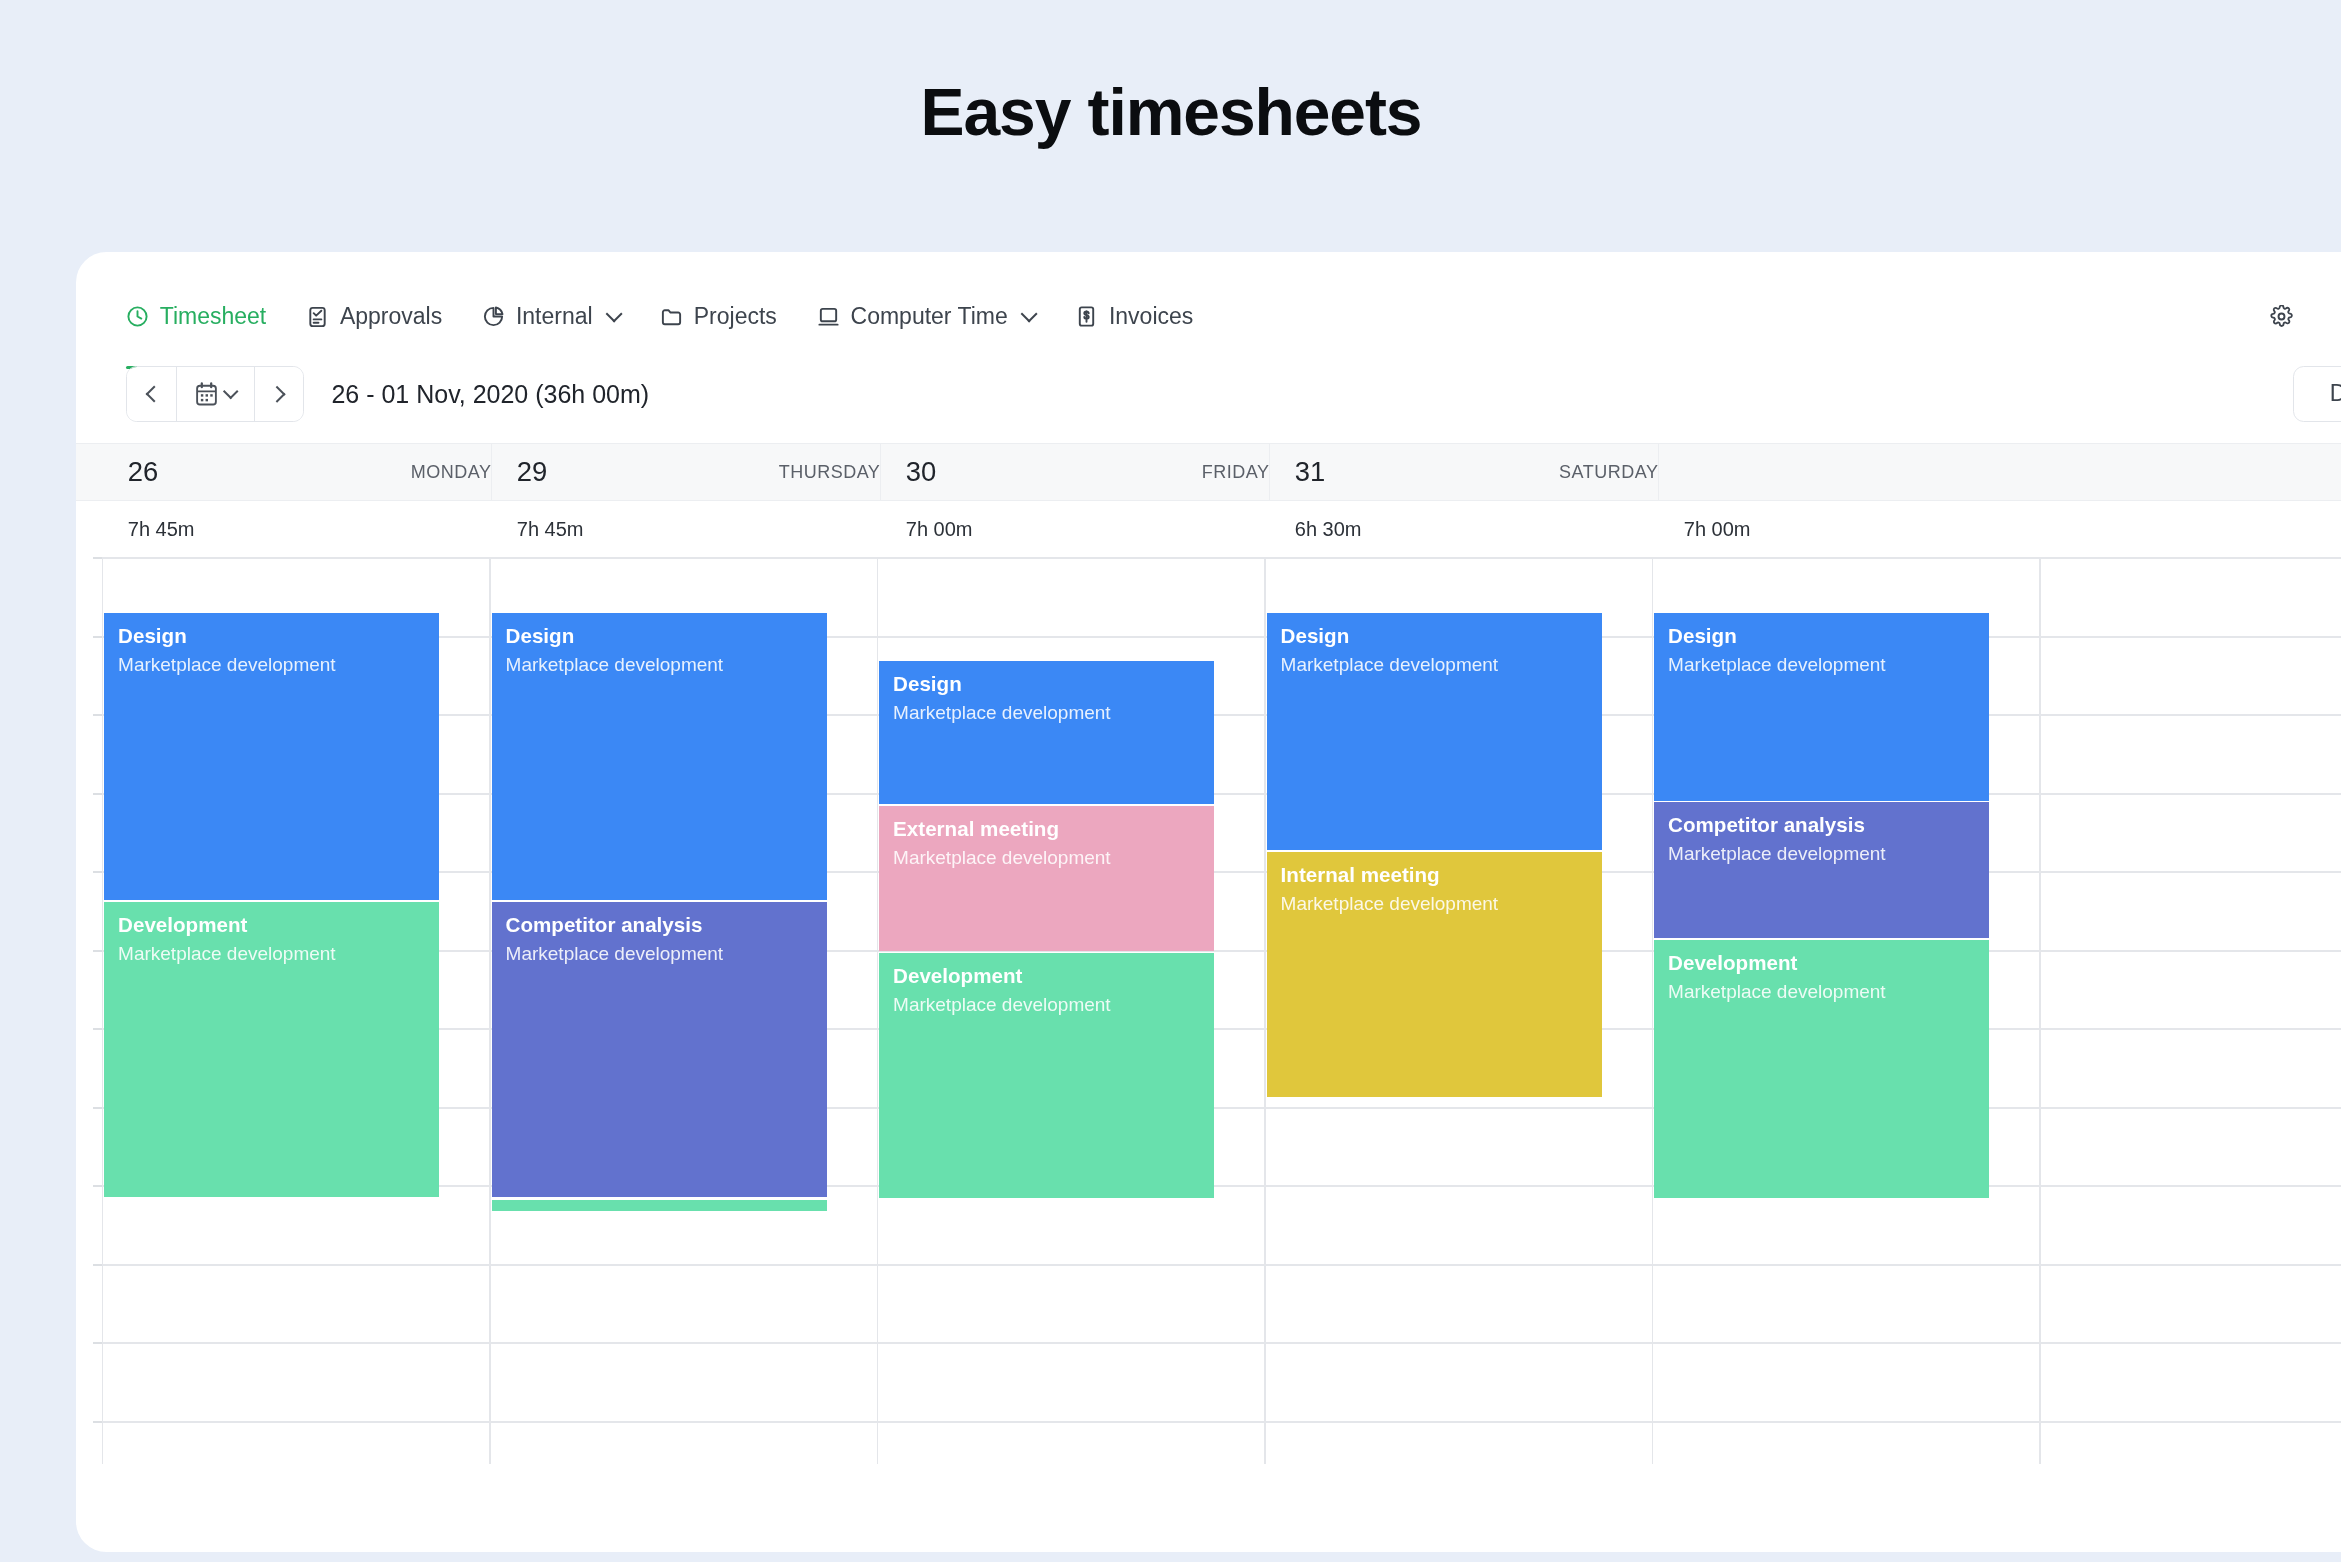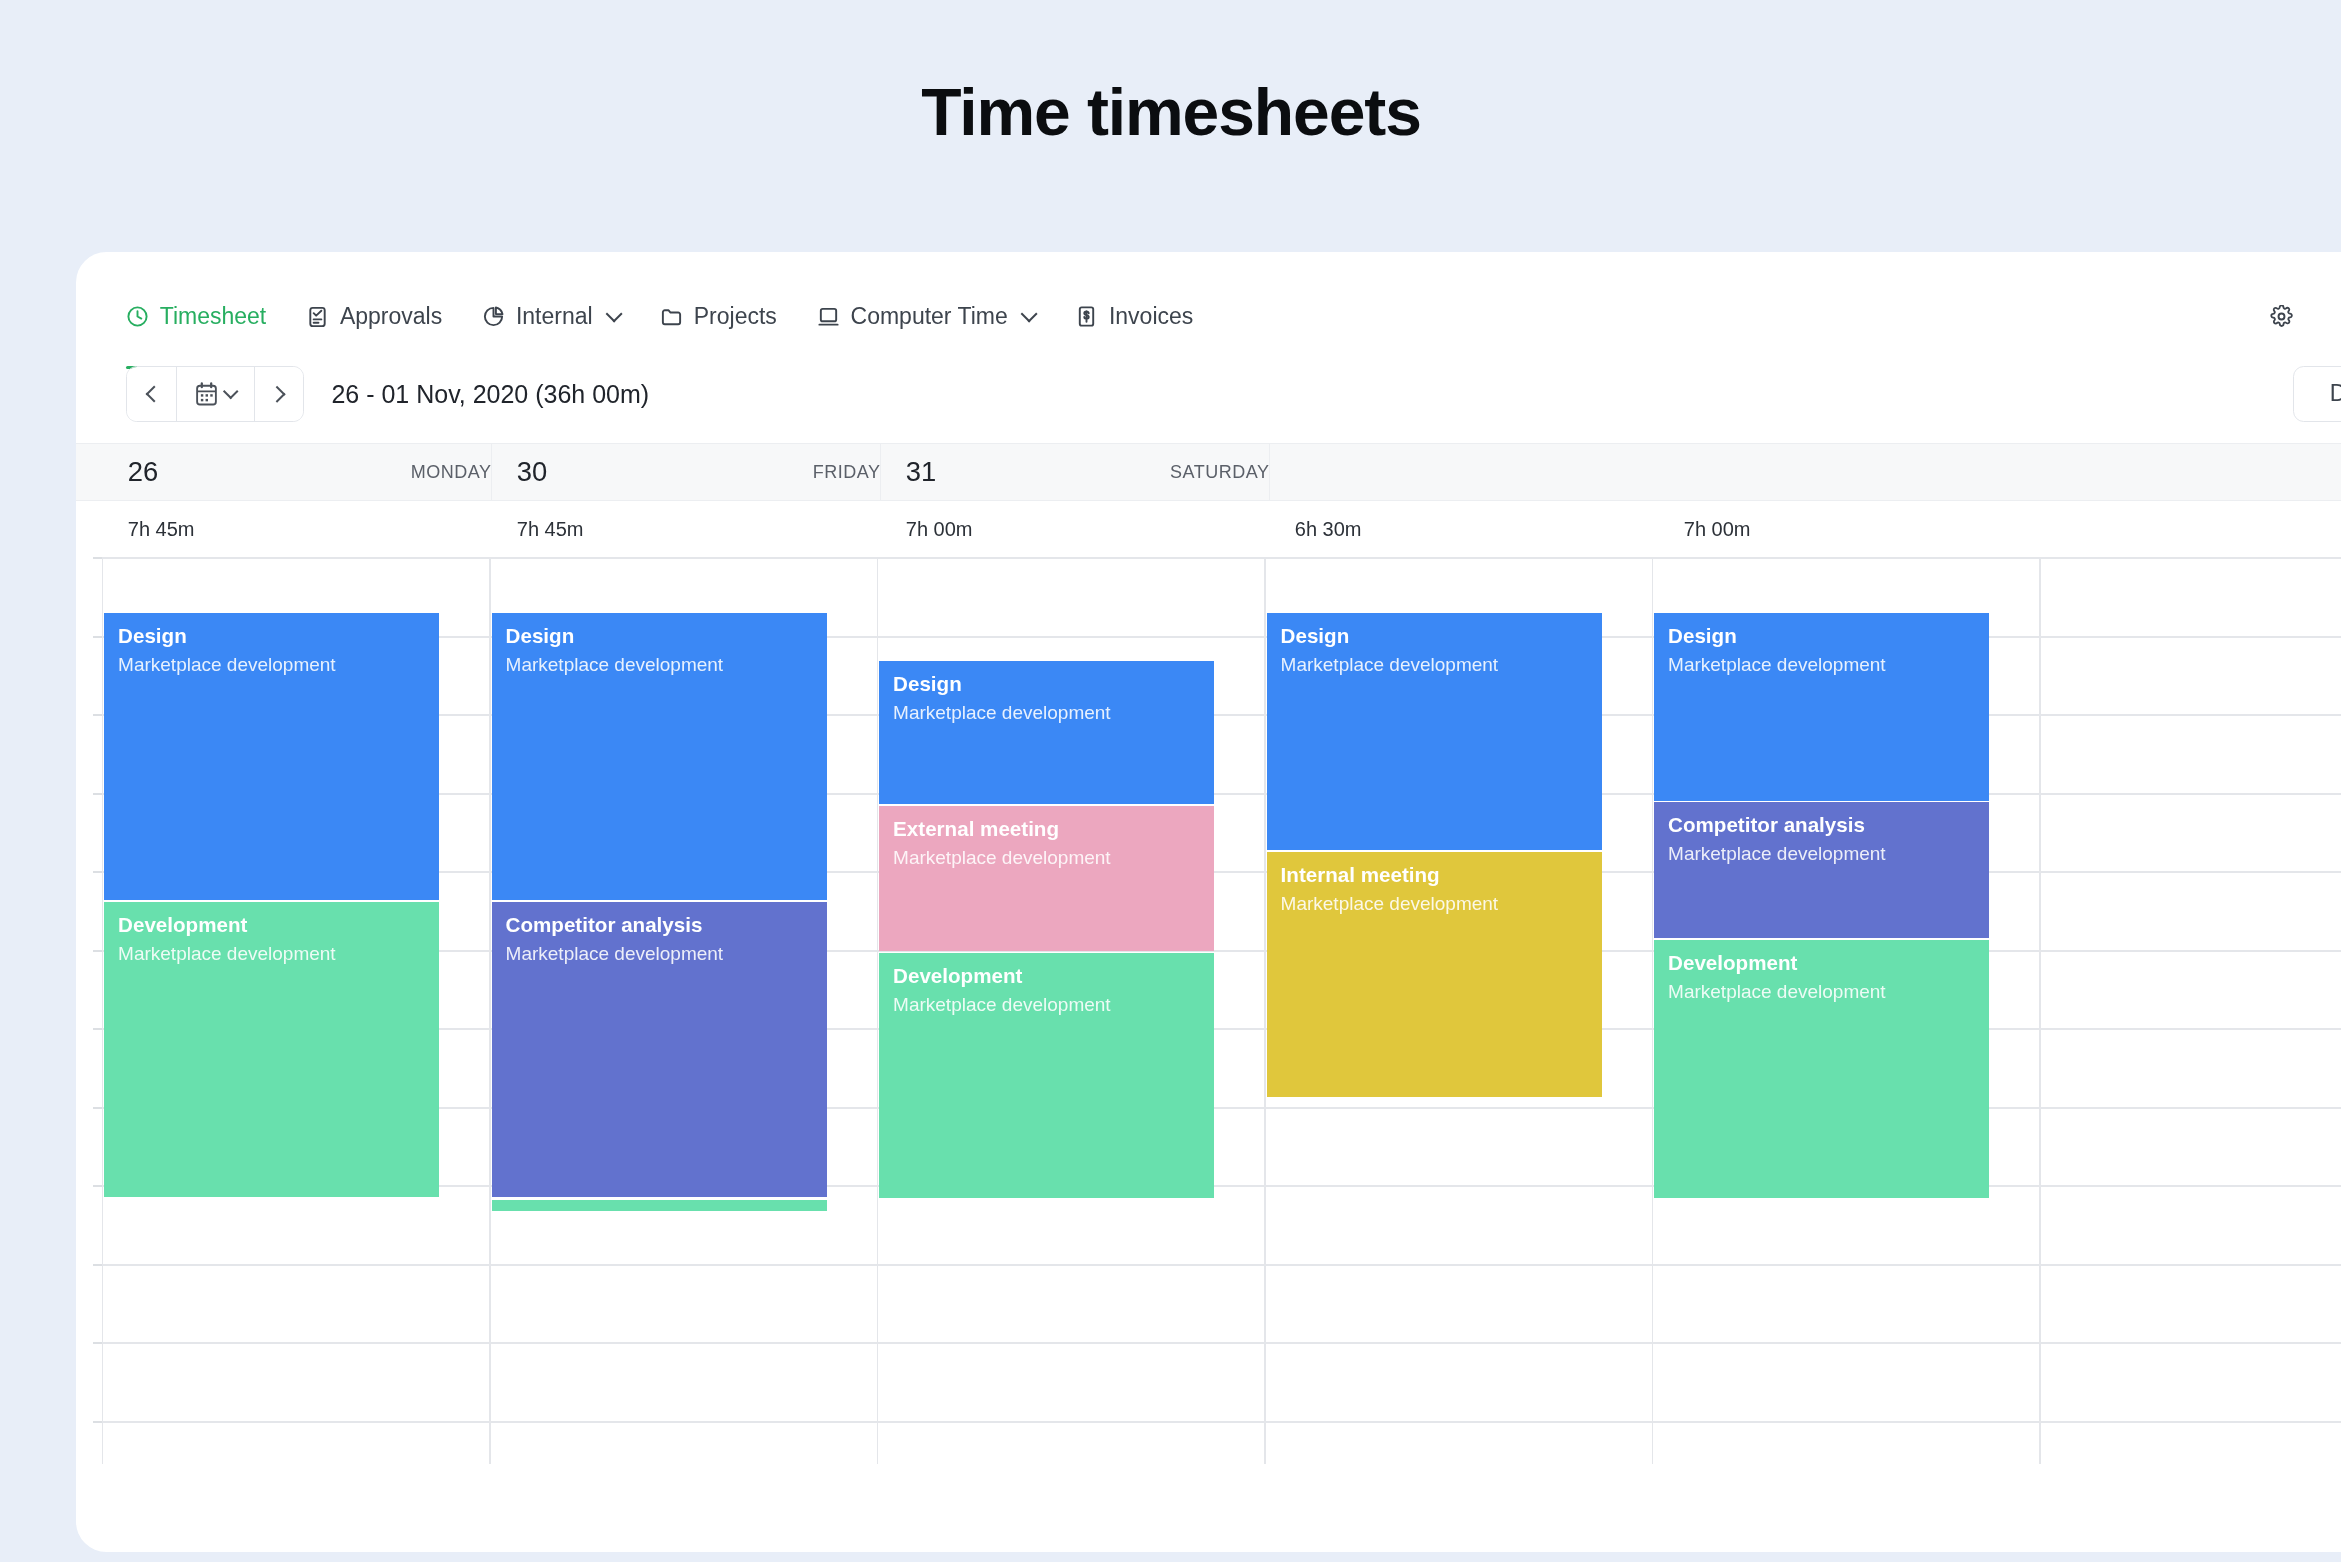--- a/index.html
+++ b/index.html
@@ -239,21 +239,21 @@
   .ev-sub {
     font-size: 19px;
     color: rgba(255,255,255,0.88);
     line-height: 1.2;
     white-space: nowrap;
   }
 </style>
 </head>
 <body>
 
-<div class="page-title">Time timesheets</div>
+<div class="page-title">Easy timesheets</div>
 
 <div class="app-card">
 
   <div class="tabbar" id="tabbar">
       <div class="tab active">
         <span class="tab-ico">
           <svg width="23" height="23" viewBox="0 0 24 24">
             <circle cx="12" cy="12" r="9.5" stroke="#27ae60" fill="none" stroke-width="2" stroke-linecap="round" stroke-linejoin="round"></circle>
             <path d="M12 6.5V12l4 2.2" stroke="#27ae60" fill="none" stroke-width="2" stroke-linecap="round" stroke-linejoin="round"></path>
           </svg>
@@ -342,20 +342,24 @@
     </div>
     <div class="range-label">26 - 01 Nov, 2020 (36h 00m)</div>
     <div class="day-btn">Day</div>
   </div>
 
   <div class="dayheader" id="dayheader">
     <div class="gutter"></div>
   <div class="dayhead-cell">
         <span class="dayhead-num">26</span>
         <span class="dayhead-dow">MONDAY</span>
+      </div>
+      <div class="dayhead-cell">
+        <span class="dayhead-num">29</span>
+        <span class="dayhead-dow">THURSDAY</span>
       </div>
       <div class="dayhead-cell">
         <span class="dayhead-num">30</span>
         <span class="dayhead-dow">FRIDAY</span>
       </div>
       <div class="dayhead-cell">
         <span class="dayhead-num">31</span>
         <span class="dayhead-dow">SATURDAY</span>
       </div>
     </div>

